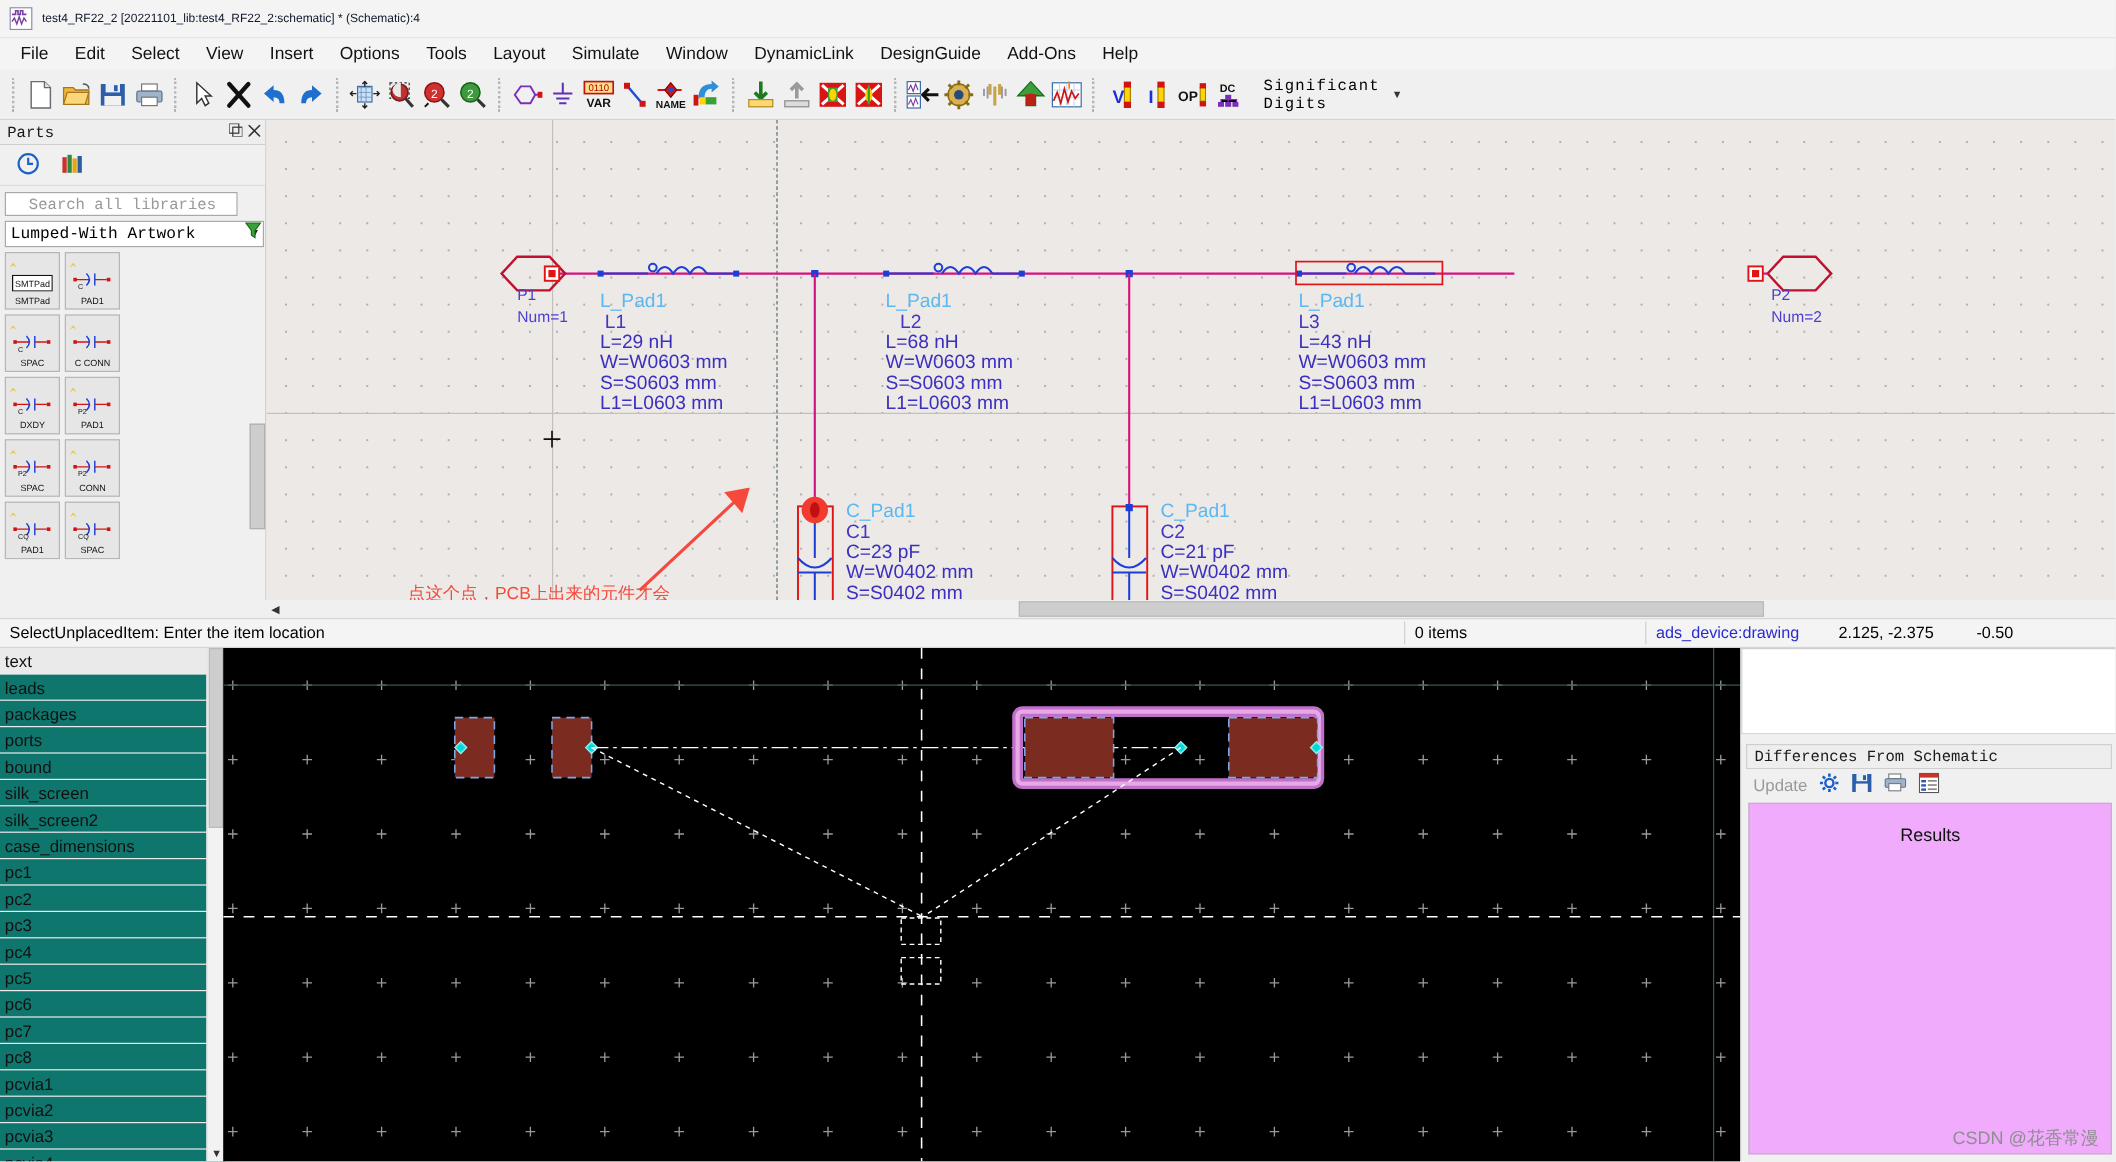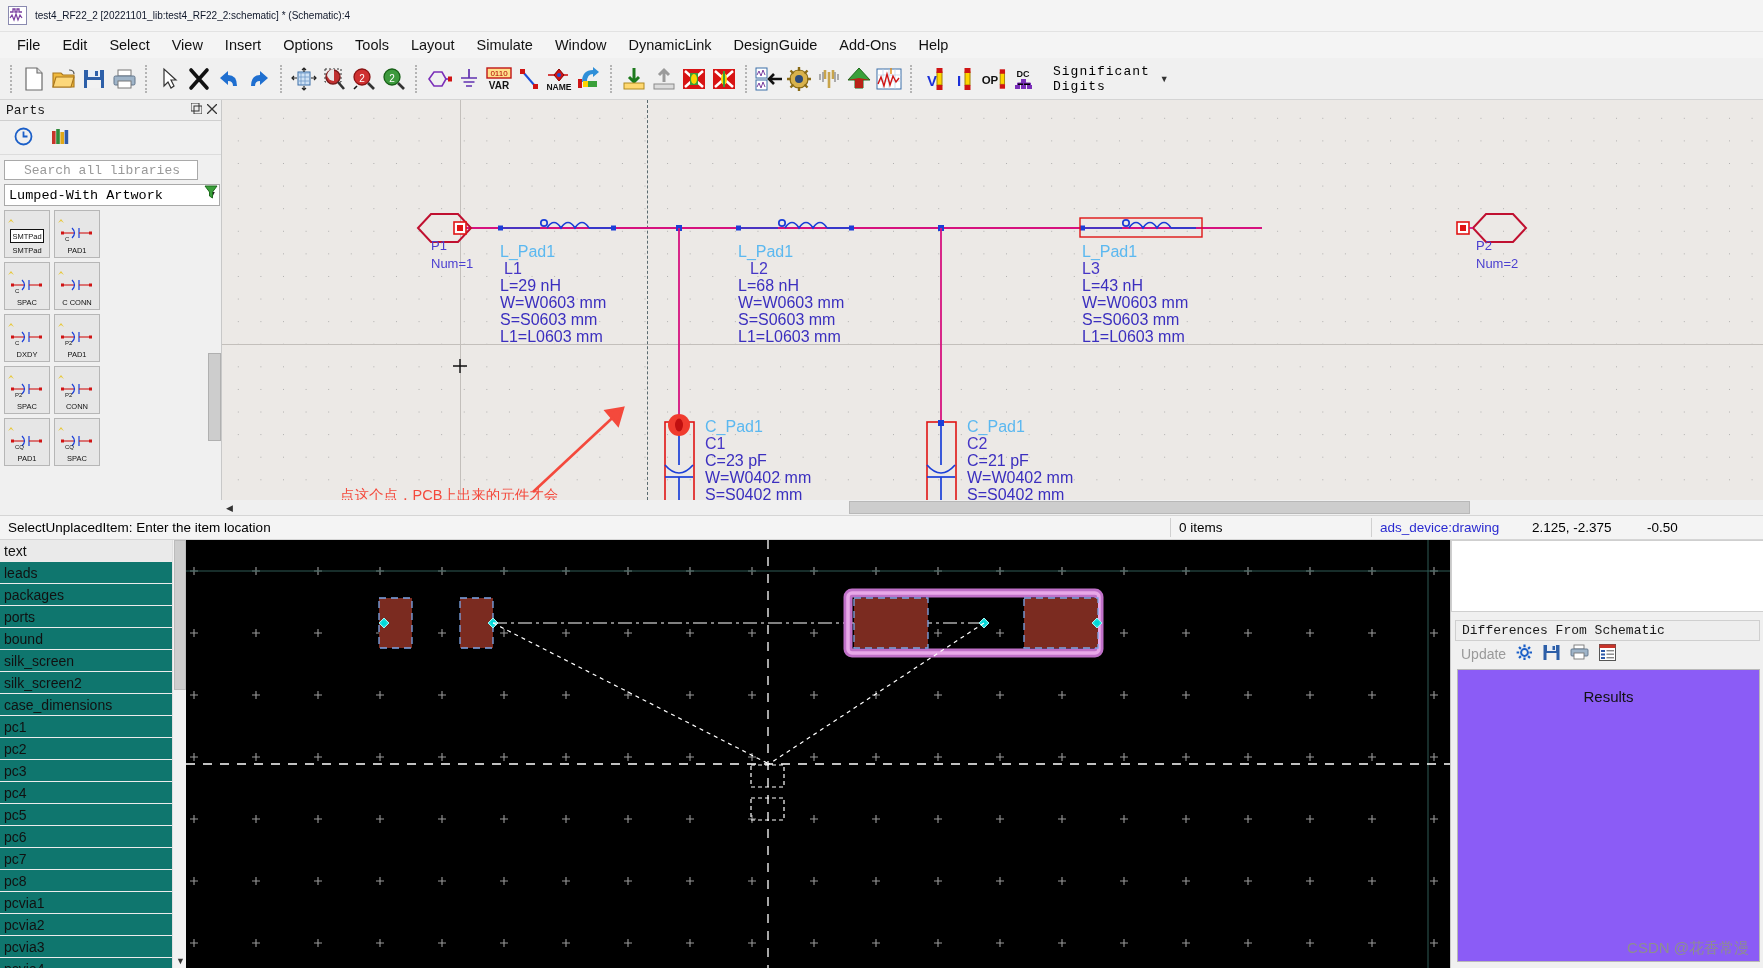--- a/index.html
+++ b/index.html
@@ -231,21 +231,21 @@
     font-family: "Liberation Mono", monospace; font-size: 13px; color: #1a1a1a;
   }
   .diff-toolbar {
     position: absolute; left: 4px; top: 101px; width: 305px; height: 26px;
     display: flex; align-items: center; gap: 10px; padding-left: 6px;
     background: #f0f0f0;
   }
   .diff-update { color: #9a9a9a; font-size: 14px; }
   .diff-body {
     position: absolute; left: 6px; top: 129px; width: 303px; height: 293px;
-    background: #8b5cf6; border: 1px solid #b8b8b8;
+    background: #f0abfc; border: 1px solid #b8b8b8;
   }
   .diff-results {
     text-align: center; font-size: 15px; color: #111; padding-top: 18px;
   }
 
   .watermark {
     position: absolute; right: 14px; bottom: 10px;
     color: #8e8e8e; font-size: 15px;
   }
 </style>

